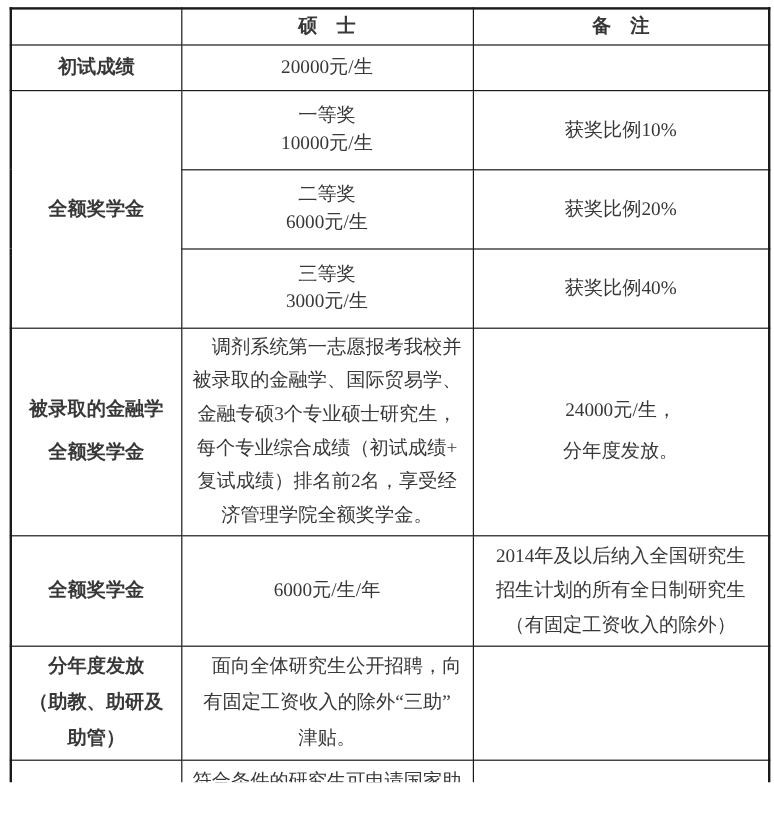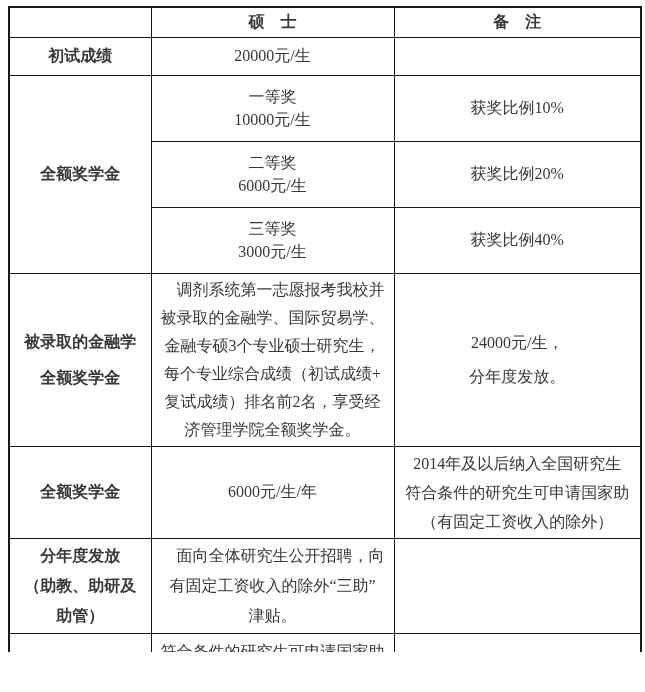--- a/index.html
+++ b/index.html
@@ -105,21 +105,21 @@
 复试成绩）排名前2名，享受经
 济管理学院全额奖学金。</td>
       <td class="pre lh34">24000元/生，
 分年度发放。</td>
     </tr>
 
     <tr class="rh88">
       <td class="bold">全额奖学金</td>
       <td class="left-pad">6000元/生/年</td>
       <td class="pre lh29">2014年及以后纳入全国研究生
-符合条件的研究生可申请国家助
+招生计划的所有全日制研究生
 （有固定工资收入的除外）</td>
     </tr>
 
     <tr class="rh90">
       <td class="bold pre lh30">分年度发放
 （助教、助研及
 助管）</td>
       <td class="pre lh30 left-tight">　面向全体研究生公开招聘，向
 有固定工资收入的除外“三助”
 津贴。</td>

